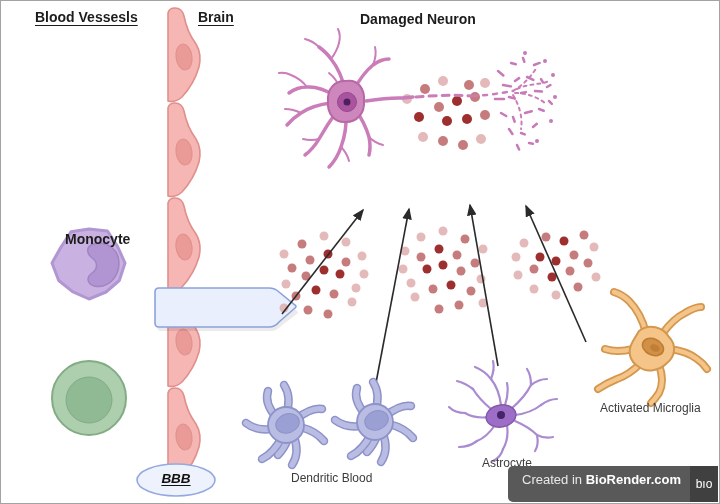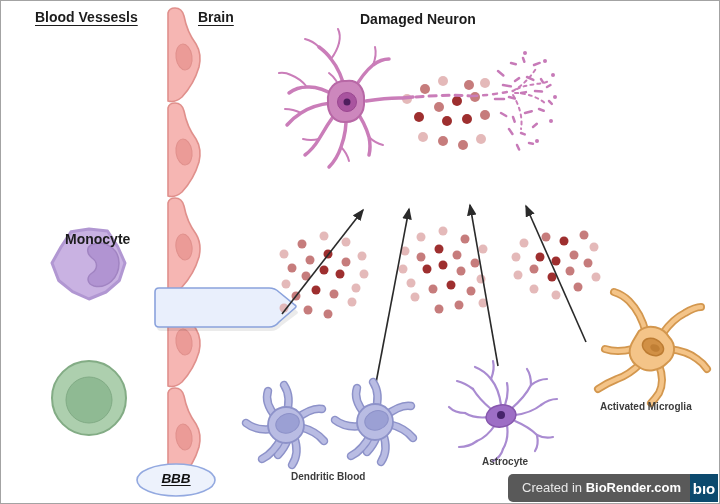--- a/index.html
+++ b/index.html
@@ -5,30 +5,30 @@
   html,body{margin:0;padding:0;background:#e9e9e9;}
   .canvas{
     position:relative;width:720px;height:504px;background:#ffffff;
     border:1px solid #a3a3a3;box-sizing:border-box;overflow:hidden;
     font-family:"Liberation Sans",sans-serif;
   }
   svg{position:absolute;left:0;top:0;}
   .lbl{position:absolute;color:#1c1c1c;white-space:pre;}
   .lbl-title{font-weight:700;font-size:14px;}
   .lbl-underline{text-decoration:underline;text-underline-offset:3px;}
-  .lbl-small{font-size:10px;color:#3c3c3c;font-weight:700;}
+  .lbl-small{font-size:12px;color:#3c3c3c;font-weight:400;}
   .lbl-annot{font-size:11.5px;color:#4a4a4a;line-height:1.35;font-weight:400;}
   .bubble-text{position:absolute;left:161px;top:288px;font-size:12.5px;color:#1f1f1f;line-height:1.35;}
   .bbb-label{position:absolute;left:155px;top:470px;width:40px;text-align:center;
     font-weight:700;font-size:13.5px;text-decoration:underline;text-underline-offset:2px;color:#111;font-style:italic;}
-  .watermark{position:absolute;right:1px;bottom:1px;display:flex;align-items:stretch;height:28px;}
+  .watermark{position:absolute;right:1px;bottom:1px;display:flex;align-items:stretch;height:36px;}
   .wm-bar{background:#595959;color:#e9e9e9;font-size:13px;line-height:28px;
     padding:0 9px 0 14px;border-radius:5px 0 0 5px;}
   .wm-bar b{color:#ffffff;font-weight:700;}
-  .wm-logo{width:28px;background:#0c4a6e;color:#ffffff;font-weight:700;font-size:15px;
+  .wm-logo{width:28px;background:#404040;color:#ffffff;font-weight:400;font-size:12px;
     display:flex;align-items:center;justify-content:center;}
 </style>
 </head>
 <body>
 
 <div class="canvas">
 
 <svg width="720" height="504" viewBox="0 0 720 504">
   <defs>
     <marker id="ah" markerWidth="9" markerHeight="8" refX="6.5" refY="3" orient="auto">

